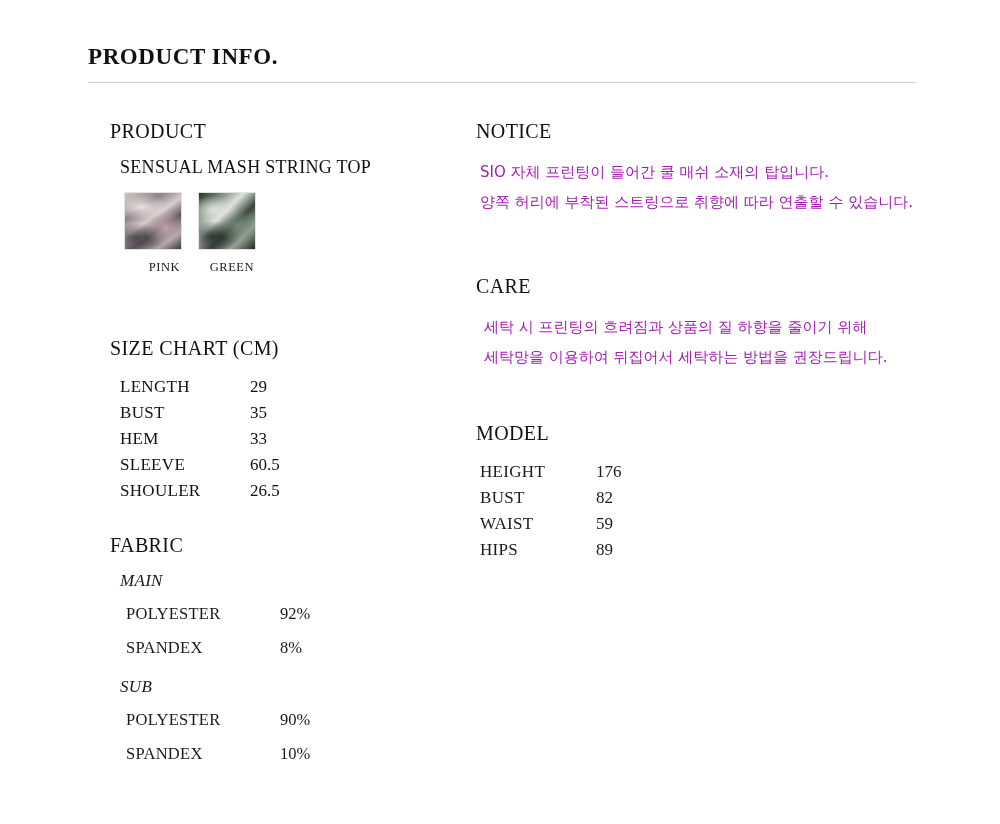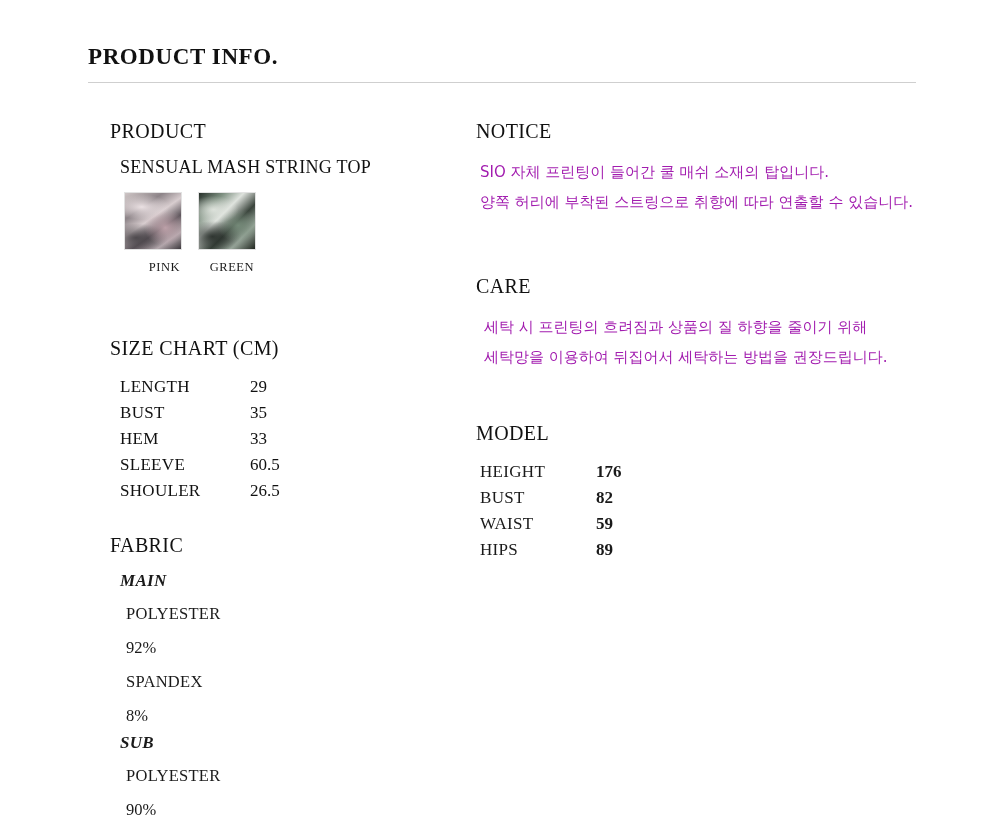--- a/index.html
+++ b/index.html
@@ -125,34 +125,33 @@
     line-height: 15px;
     color: #333;
     font-family: "DejaVu Sans", sans-serif;
   }
   .size-note .ln2 { margin-left: 6px; display: block; }
 
   .fabric-section { margin-top: 30px; }
   .fabric-group-title {
     font-size: 17px;
     font-style: italic;
-    font-weight: 700;
+    font-weight: 400;
     margin: 0 0 6px 10px;
     letter-spacing: 0.3px;
   }
   .fabric-row {
     display: flex;
     font-size: 16.5px;
     line-height: 34px;
     margin-left: 16px;
-    flex-direction: column;
   }
   .fabric-row .k { width: 154px; letter-spacing: 0.3px; }
   .fabric-row .v { width: 70px; }
-  .fabric-group + .fabric-group { margin-top: 0; }
+  .fabric-group + .fabric-group { margin-top: 12px; }
 
   .kr {
     font-family: "DejaVu Sans", sans-serif;
     font-size: 15px;
     line-height: 30px;
     color: #a21caf;
   }
   .notice-lines { margin-left: 4px; }
   .notice-lines div { white-space: nowrap; }
 
@@ -161,21 +160,21 @@
   .care-lines div { white-space: nowrap; }
 
   .model-section { margin-top: 50px; }
   .model-table { margin-left: 4px; margin-top: 6px; }
   .model-row {
     display: flex;
     font-size: 17px;
     line-height: 26px;
   }
   .model-row .k { width: 116px; letter-spacing: 0.3px; }
-  .model-row .v { width: 60px; font-weight: bold; }
+  .model-row .v { width: 60px; }
 </style>
 </head>
 <body>
 
 <div class="page">
 
   <div class="page-title">PRODUCT INFO.</div>
   <div class="title-rule"></div>
 
   <div class="col-left">

